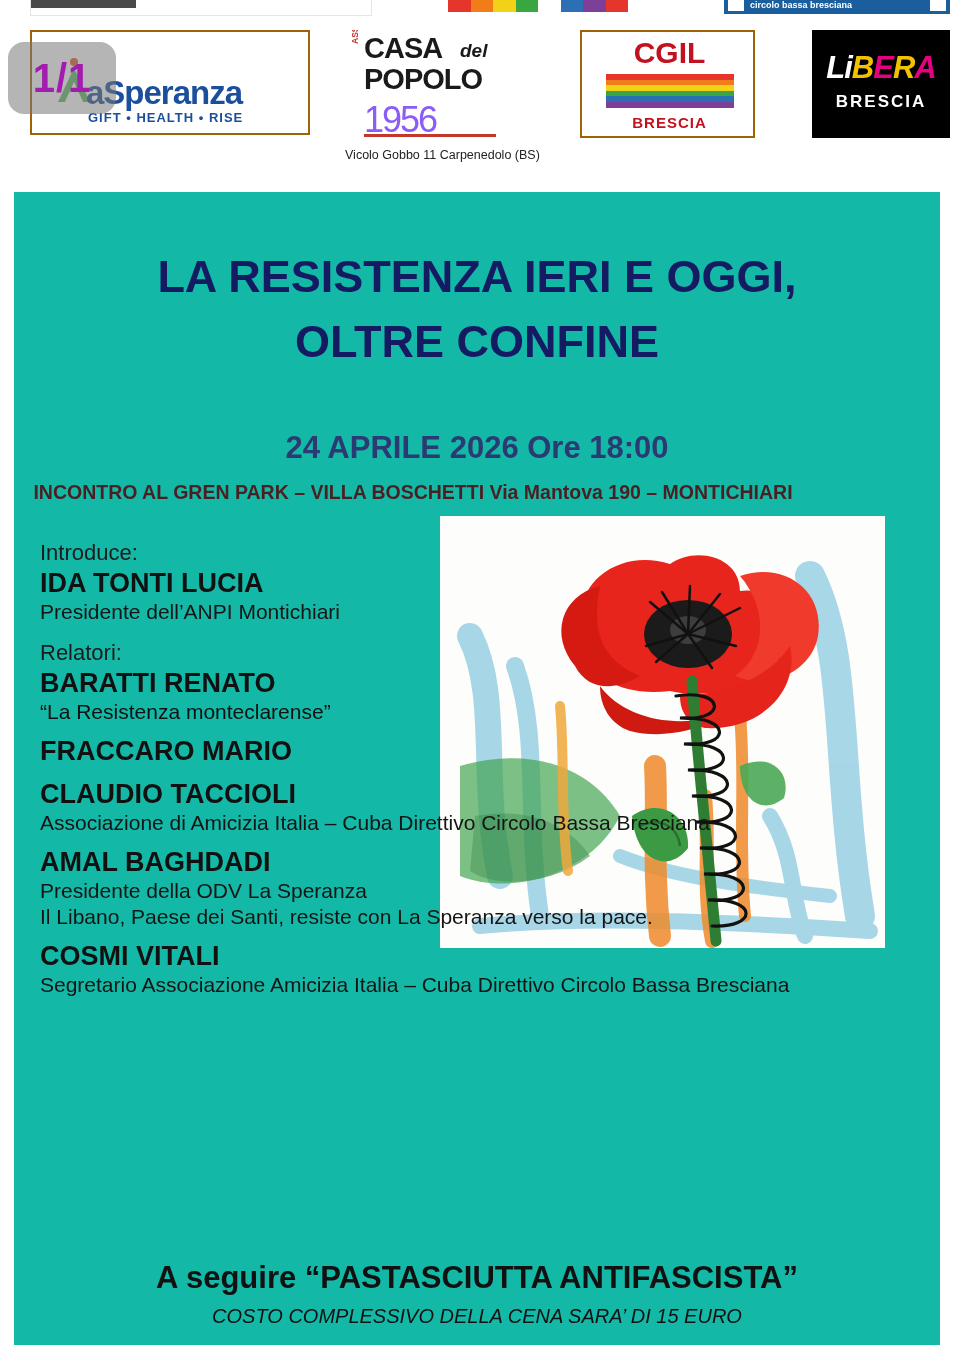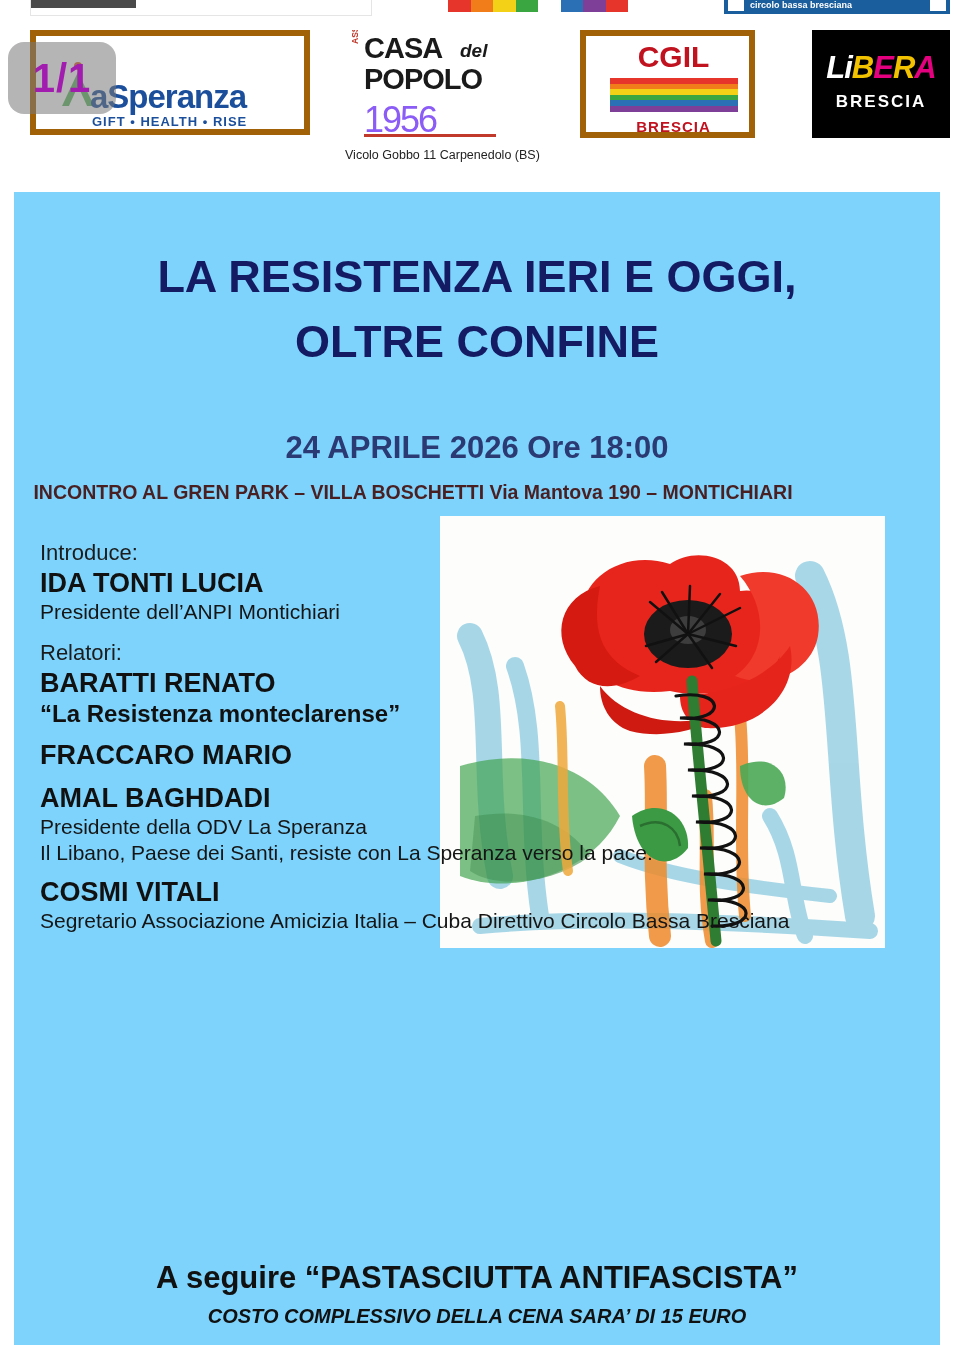--- a/index.html
+++ b/index.html
@@ -51,21 +51,21 @@
   .logo-row-main {
     position: absolute;
     top: 30px;
     left: 0;
     width: 954px;
     height: 105px;
   }
   .logo-box {
     position: absolute;
     background: #ffffff;
-    border: 6px solid #a16207;
+    border: 2px solid #a16207;
     box-sizing: border-box;
     overflow: hidden;
   }
 
   
   .logo-speranza { left: 30px; top: 0; width: 280px; height: 105px; }
   .speranza-txt {
     position: absolute;
     left: 54px;
     top: 42px;
@@ -163,21 +163,21 @@
     z-index: 50;
   }
 
   
   .poster {
     position: absolute;
     top: 192px;
     left: 14px;
     width: 926px;
     height: 1153px;
-    background: #7dd3fc;
+    background: #14b8a6;
     overflow: hidden;
   }
   .poster-inner { position: relative; width: 926px; height: 1153px; }
 
   .title {
     position: absolute;
     top: 52px;
     left: 0;
     width: 926px;
     text-align: center;
@@ -237,22 +237,22 @@
     color: #111;
     letter-spacing: 0px;
     margin-bottom: 1px;
   }
   .desc {
     font-size: 21px;
     color: #151515;
     margin-bottom: 2px;
   }
   .quote {
-    font-size: 24px;
-    font-weight: bold;
+    font-size: 21px;
+    font-weight: normal;
     color: #111;
     margin-bottom: 2px;
   }
   .blk { margin-bottom: 16px; }
   .blk-tight { margin-bottom: 12px; }
 
   .footer-main {
     position: absolute;
     left: 0;
     top: 1068px;
@@ -263,21 +263,21 @@
     color: #111;
   }
   .footer-sub {
     position: absolute;
     left: 0;
     top: 1113px;
     width: 926px;
     text-align: center;
     font-size: 20px;
     font-style: italic;
-    font-weight: bold;
+    font-weight: normal;
     color: #111;
   }
 </style>
 </head>
 <body>
 
 <div class="top-area">
 
   <div class="logo-row-top">
     <div class="lt lt1">
@@ -432,20 +432,24 @@
 
       <div class="blk-tight">
         <div class="name">BARATTI RENATO</div>
         <div class="quote">“La Resistenza monteclarense”</div>
       </div>
 
       <div class="blk-tight">
         <div class="name">FRACCARO MARIO</div>
       </div>
 
+      <div class="blk-tight">
+        <div class="name">CLAUDIO TACCIOLI</div>
+        <div class="desc">Associazione di Amicizia Italia – Cuba Direttivo Circolo Bassa Bresciana</div>
+      </div>
 
       <div class="blk-tight">
         <div class="name">AMAL BAGHDADI</div>
         <div class="desc">Presidente della ODV La Speranza</div>
         <div class="desc">Il Libano, Paese dei Santi, resiste con La Speranza verso la pace.</div>
       </div>
 
       <div class="blk-tight">
         <div class="name">COSMI VITALI</div>
         <div class="desc">Segretario Associazione Amicizia Italia – Cuba Direttivo Circolo Bassa Bresciana</div>

